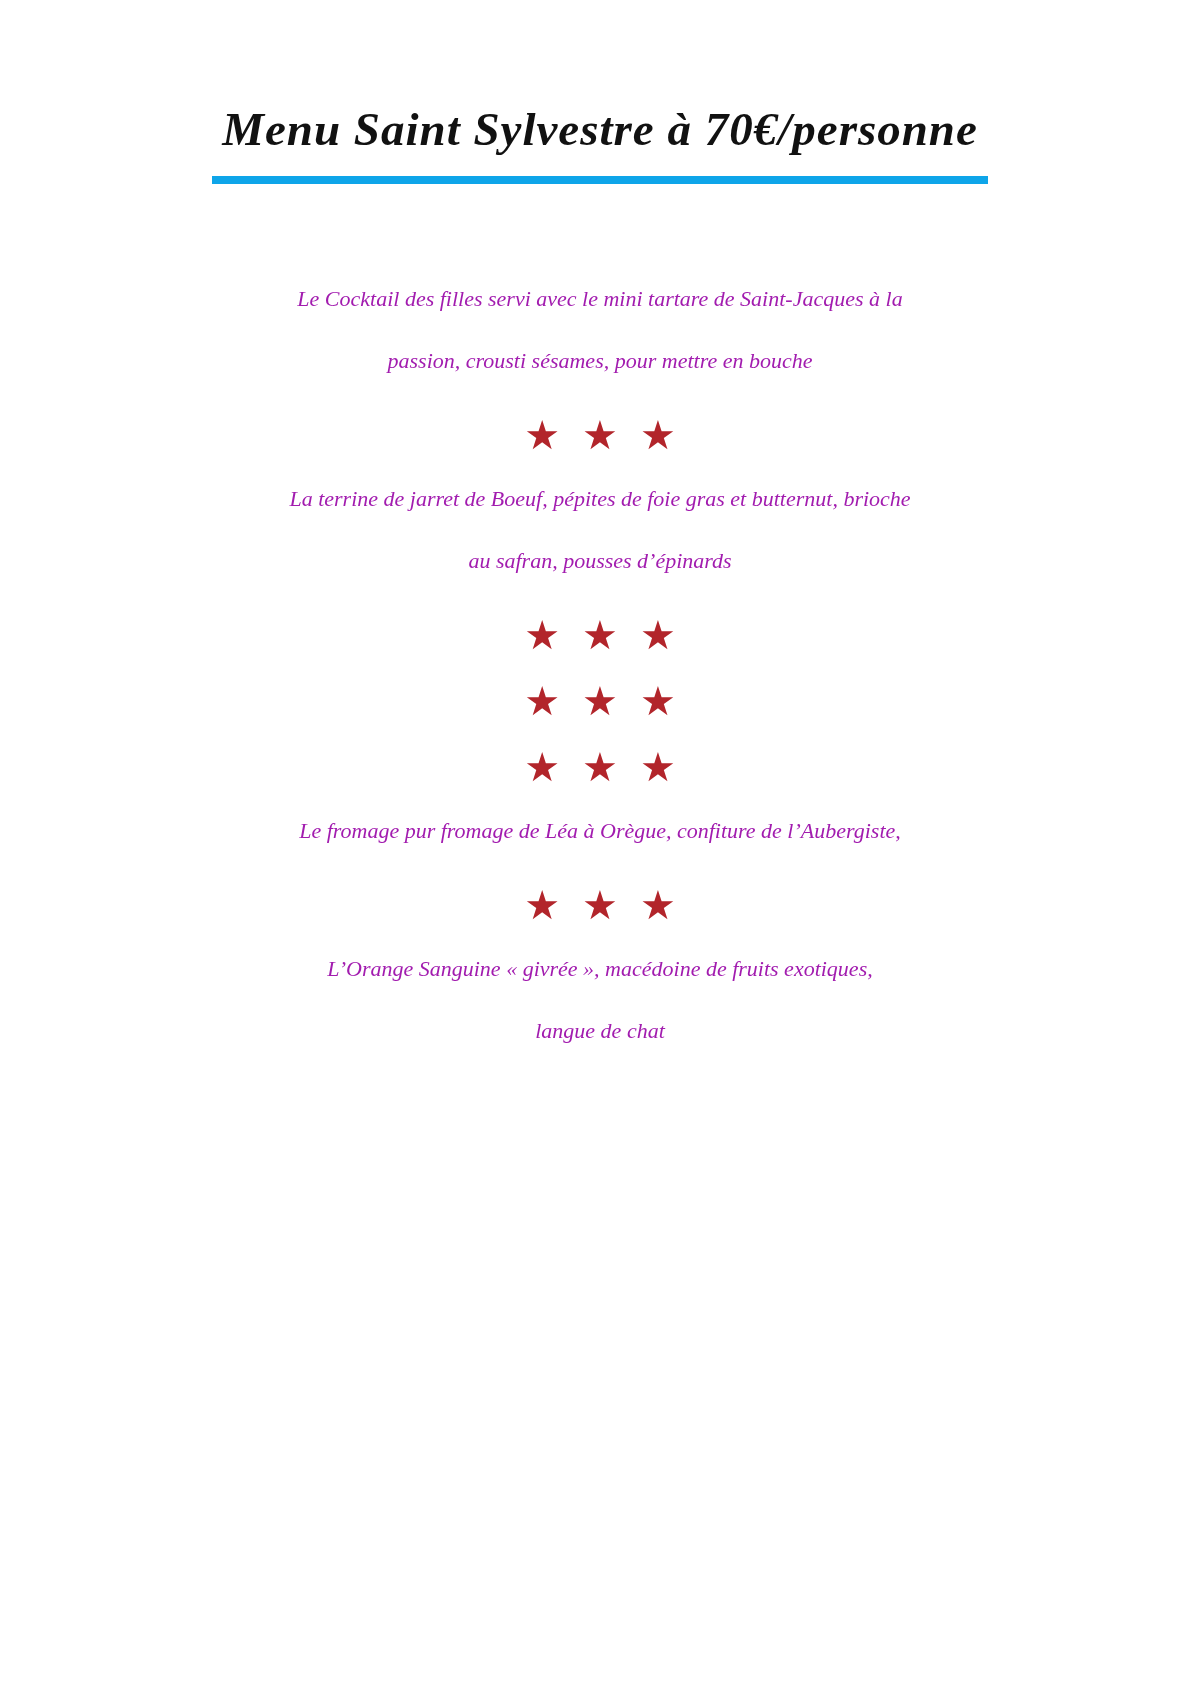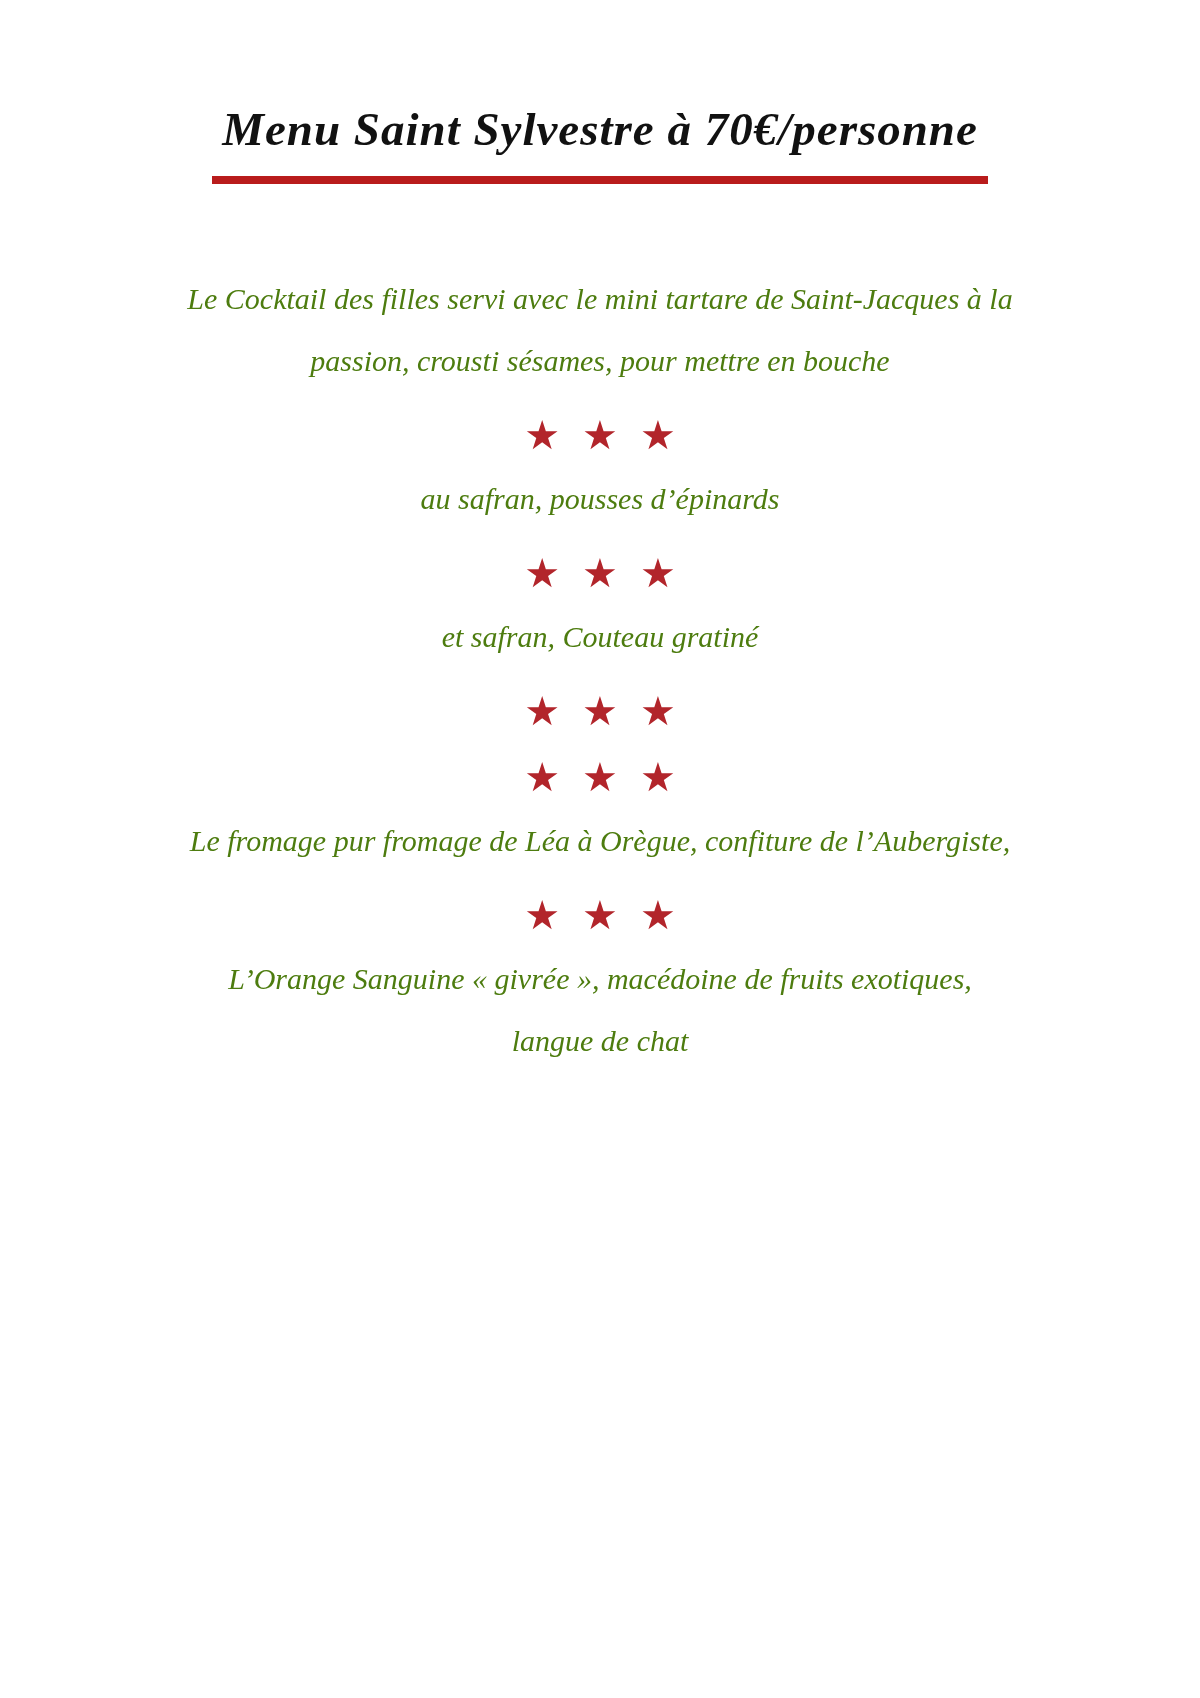--- a/index.html
+++ b/index.html
@@ -25,33 +25,33 @@
   .title {
     display: inline-block;
     margin: 0;
     font-size: 47px;
     line-height: 74px;
     font-style: italic;
     font-weight: bold;
     letter-spacing: 1px;
     color: #111111;
     padding: 0 10px 10px 10px;
-    border-bottom: 8px solid #b91c1c;
+    border-bottom: 8px solid #0ea5e9;
   }
   .courses {
     margin-top: 84px;
   }
   .course-line {
     margin: 0 auto;
     max-width: 1060px;
     font-style: italic;
-    font-size: 30px;
+    font-size: 22px;
     line-height: 62px;
     white-space: pre-wrap;
-    color: #4d7c0f;
+    color: #a21caf;
   }
   .stars {
     height: 46px;
     line-height: 46px;
     margin: 20px 0 10px 0;
     display: flex;
     justify-content: center;
     align-items: center;
     gap: 22px;
   }
@@ -79,31 +79,31 @@
       <p class="course-line">passion, crousti sésames, pour mettre en bouche</p>
     </section>
 
     <div class="stars">
       <span class="star">★</span>
       <span class="star">★</span>
       <span class="star">★</span>
     </div>
 
     <section class="course">
+      <p class="course-line">La terrine de jarret de Boeuf, pépites de foie gras et butternut, brioche</p>
       <p class="course-line">au safran, pousses d’épinards</p>
     </section>
 
     <div class="stars">
       <span class="star">★</span>
       <span class="star">★</span>
       <span class="star">★</span>
     </div>
 
     <section class="course">
-      <p class="course-line">et safran, Couteau gratiné</p>
     </section>
 
     <div class="stars">
       <span class="star">★</span>
       <span class="star">★</span>
       <span class="star">★</span>
     </div>
 
     <section class="course">
     </section>

